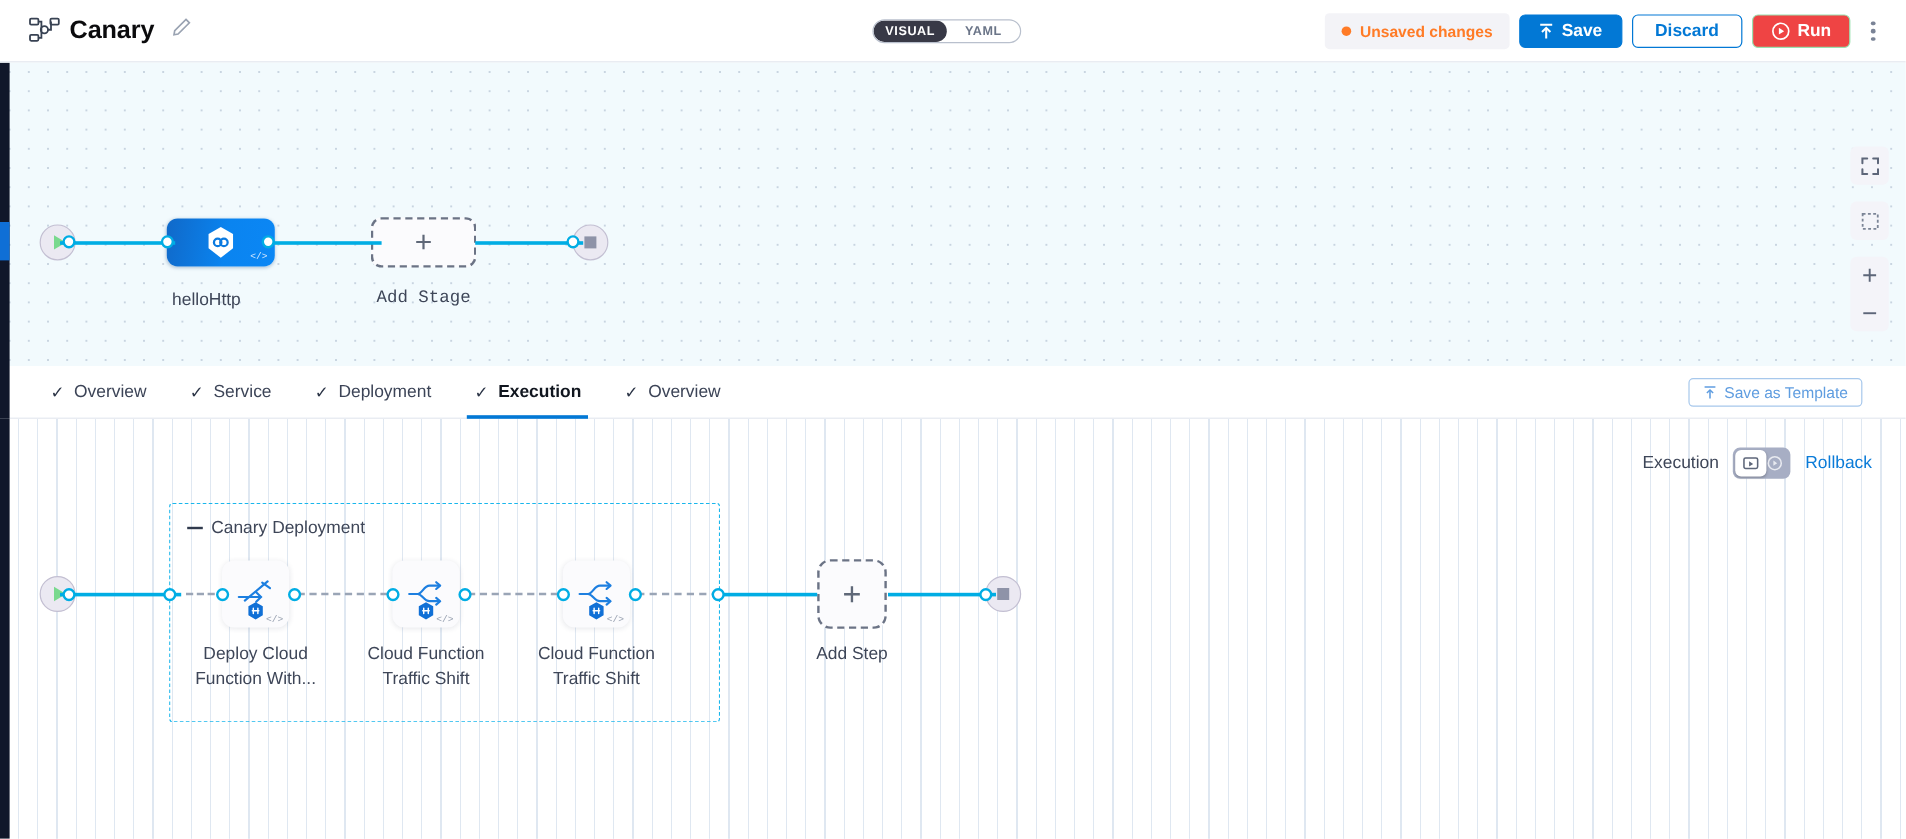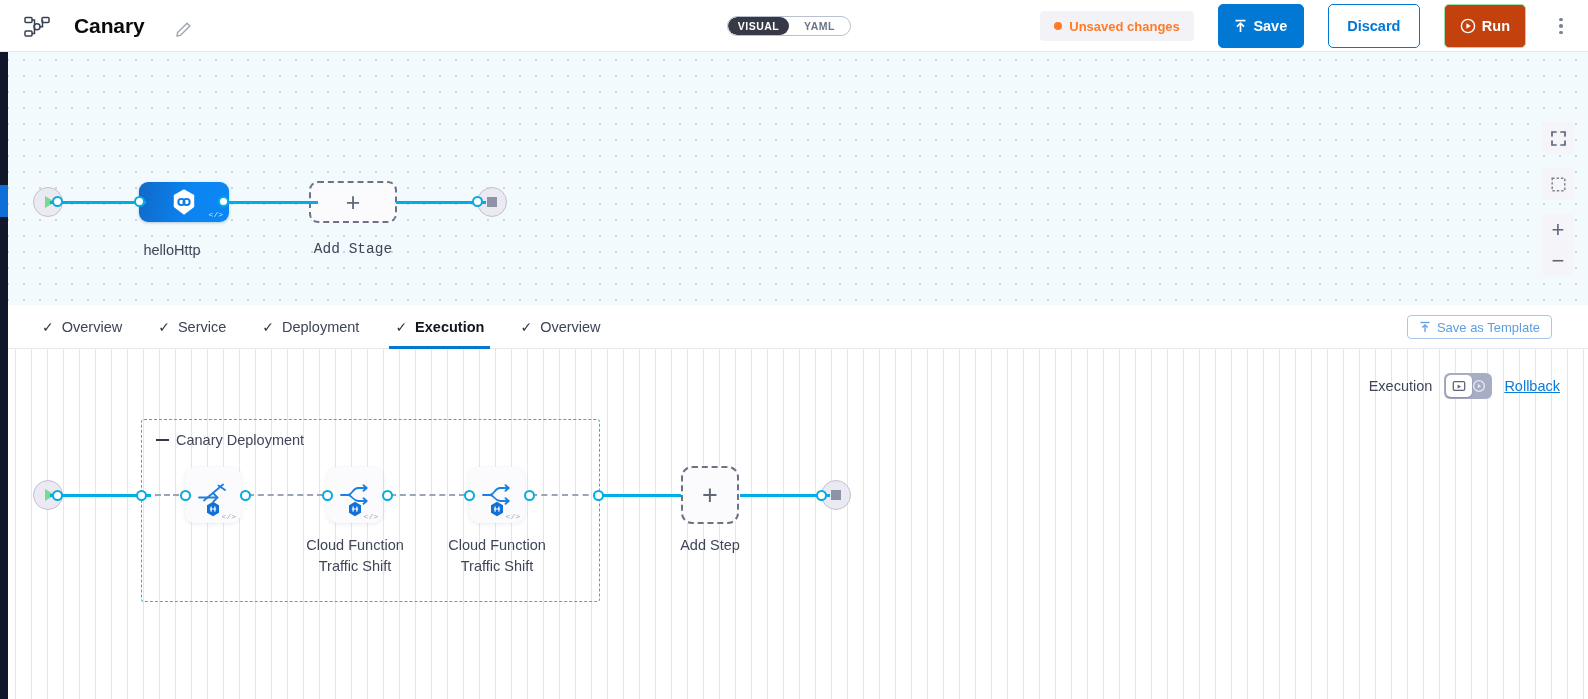--- a/index.html
+++ b/index.html
@@ -12,21 +12,21 @@
 
   
   .header {
     position: absolute; left: 0; top: 0;
     width: 1588px; height: 52px;
     background: #ffffff;
     border-bottom: 1px solid #e4e8ef;
     display: flex; align-items: center;
     z-index: 40;
   }
-  .hdr-left { display: flex; align-items: flex-end; gap: 24px; padding-left: 24px; }
+  .hdr-left { display: flex; align-items: flex-start; gap: 8px; padding-left: 24px; }
   .pipeline-glyph { width: 26px; height: 22px; color: #384253; flex: none; }
   .pipeline-title {
     font-size: 21px; font-weight: bold; color: #0b0b0d;
     letter-spacing: -0.1px;
   }
   .edit-pencil { width: 17px; height: 17px; color: #9aa3b2; margin-left: 6px; cursor: pointer; }
 
   .seg-toggle {
     position: absolute; left: 727px; top: 16px;
     width: 124px; height: 20px;
@@ -40,39 +40,39 @@
     display: flex; align-items: center; justify-content: center;
     font-size: 10.5px; font-weight: bold; letter-spacing: 0.5px;
     color: #6b7588; cursor: pointer;
   }
   .seg-opt.active {
     background: #383946; color: #ffffff; border-radius: 11px;
   }
 
   .hdr-right {
     position: absolute; right: 16px; top: 0; height: 52px;
-    display: flex; align-items: center; gap: 24px;
+    display: flex; align-items: center; gap: 8px;
   }
   .unsaved-pill {
     height: 30px; background: #f3f3f7; border-radius: 4px;
     display: flex; align-items: center; gap: 7px;
     padding: 0 14px;
     font-size: 13px; font-weight: bold; color: #ff7b26;
   }
   .unsaved-dot { width: 8px; height: 8px; border-radius: 50%; background: #ff7b26; }
   .btn {
-    height: 44px; border-radius: 5px;
+    height: 28px; border-radius: 5px;
     display: flex; align-items: center; justify-content: center; gap: 6px;
     font-size: 14.5px; font-weight: bold;
     cursor: pointer; padding: 0 15px;
     white-space: nowrap;
   }
   .btn-save { background: #0278d5; color: #ffffff; border: 1px solid #0278d5; min-width: 86px; }
   .btn-discard { background: #ffffff; color: #0278d5; border: 1px solid #0278d5; min-width: 92px; }
-  .btn-run { background: #c2410c; color: #ffffff; border: 1px solid #99e0b0; min-width: 78px; text-align: right; }
+  .btn-run { background: #ef4444; color: #ffffff; border: 1px solid #99e0b0; min-width: 78px; text-align: right; }
   .kebab {
     width: 22px; height: 32px; display: flex; flex-direction: column;
     align-items: center; justify-content: center; gap: 3px; cursor: pointer;
   }
   .kebab i { width: 3.5px; height: 3.5px; border-radius: 50%; background: #7a8396; display: block; }
 
   
   .canvas-top {
     position: absolute; left: 0; top: 52px;
     width: 1588px; height: 253px;
@@ -207,21 +207,21 @@
   .exec-knob {
     position: absolute; left: 2px; top: 2px;
     width: 26px; height: 22px; border-radius: 5px; background: #ffffff;
     display: flex; align-items: center; justify-content: center;
     box-shadow: 0 1px 2px rgba(0,0,0,0.2);
   }
   .exec-right-ic {
     position: absolute; right: 6px; top: 6px;
     width: 14px; height: 14px; color: #e5e7ee;
   }
-  .rollback-link { font-size: 14.5px; color: #0a7bd8; cursor: pointer; text-decoration: underline; }
+  .rollback-link { font-size: 14.5px; color: #0a7bd8; cursor: pointer; }
 
   .group-box {
     position: absolute;
     border: 1.6px dashed #19b6ec; border-radius: 3px;
     background: rgba(255,255,255,0.0);
   }
   .group-title {
     position: absolute; left: 14px; top: 12px;
     display: flex; align-items: center; gap: 7px;
     font-size: 14.5px; color: #3e4658;
@@ -473,20 +473,24 @@
     <span class="step-badge">
       <svg viewBox="0 0 15 16" fill="none">
         <path d="M7.5.8l6 3.4v7.6l-6 3.4-6-3.4V4.2l6-3.4z" fill="#1070d6"></path>
         <path d="M4.8 8h5.4M5.6 5.8v4.4M9.4 5.8v4.4" stroke="#ffffff" stroke-width="1.2" stroke-linecap="round"></path>
       </svg>
     </span>
     <span class="code-tag2">&lt;/&gt;</span>
   </div>
   <div class="port" style="left:180px; top:141px;"></div>
   <div class="port" style="left:240px; top:141px;"></div>
+  <div class="step-label" style="left:153px; top:186px; width:120px;">
+    <span>Deploy Cloud</span><br>
+    <span>Function With...</span>
+  </div>
 
   <div class="step-node" style="left:327px; top:118px;">
     <span style="display:flex">
       <svg width="34" height="28" viewBox="0 0 34 28" fill="none" stroke="#1d7fe0" stroke-width="1.8" stroke-linecap="round" stroke-linejoin="round">
         <path d="M3 14h7"></path>
         <path d="M10 14c4 0 5-7 10-7h8"></path>
         <path d="M10 14c4 0 5 6 10 6h8"></path>
         <path d="M25.5 4.2L28.8 7l-3.3 2.8"></path>
         <path d="M25.5 17.2L28.8 20l-3.3 2.8"></path>
       </svg>

